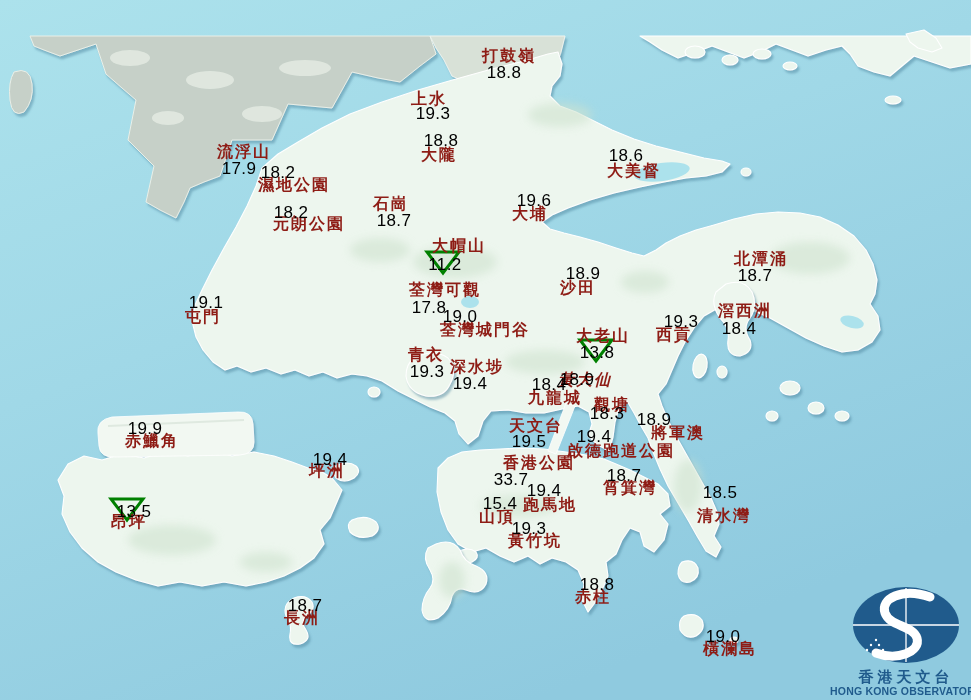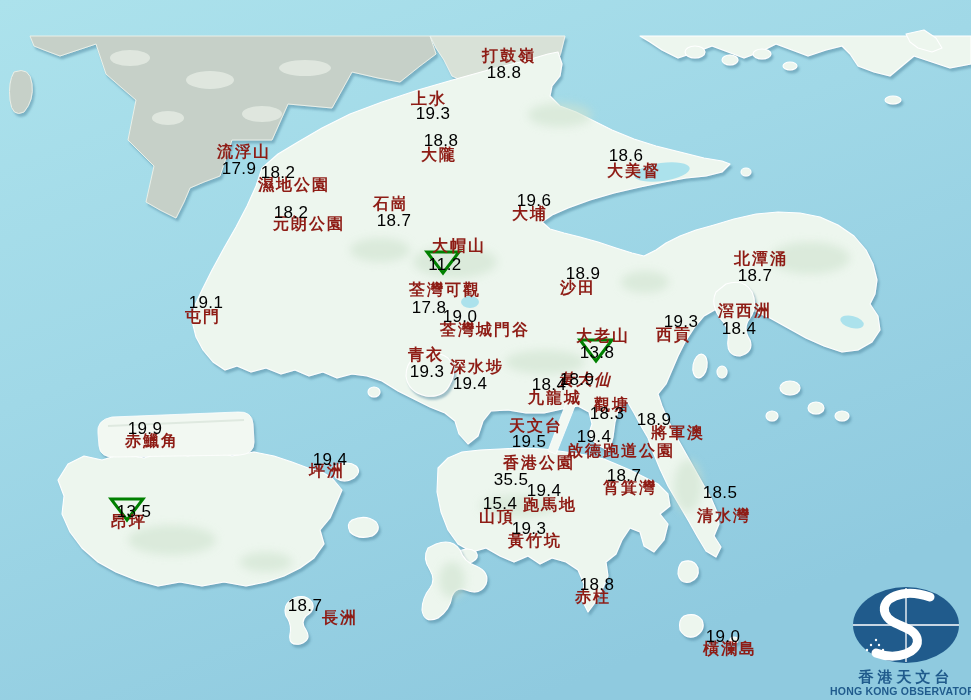--- a/index.html
+++ b/index.html
@@ -240,41 +240,41 @@
       <div class="stemp" style="left: 549px; top: 384px;">18.4</div>
       <div class="sname" style="left: 612px; top: 405px;">觀塘</div>
       <div class="stemp" style="left: 607px; top: 413px; text-align: center;">18.3</div>
       <div class="sname" style="left: 536px; top: 426px;">天文台</div>
       <div class="stemp" style="left: 529px; top: 441px;">19.5</div>
       <div class="sname" style="left: 660px; top: 433px; margin-left: 18px;">將軍澳</div>
       <div class="stemp" style="left: 654px; top: 419px;">18.9</div>
       <div class="sname" style="left: 621px; top: 451px;">啟德跑道公園</div>
       <div class="stemp" style="left: 594px; top: 436px;">19.4</div>
       <div class="sname" style="left: 528px; top: 463px; margin-left: 11px;">香港公園</div>
-      <div class="stemp" style="left: 511px; top: 479px;">35.5</div>
+      <div class="stemp" style="left: 511px; top: 479px;">33.7</div>
       <div class="sname" style="left: 630px; top: 488px;">筲箕灣</div>
       <div class="stemp" style="left: 624px; top: 475px;">18.7</div>
       <div class="sname" style="left: 497px; top: 517px;">山頂</div>
       <div class="stemp" style="left: 500px; top: 503px;">15.4</div>
       <div class="sname" style="left: 550px; top: 505px;">跑馬地</div>
       <div class="stemp" style="left: 544px; top: 490px;">19.4</div>
       <div class="sname" style="left: 535px; top: 541px;">黃竹坑</div>
       <div class="stemp" style="left: 529px; top: 528px;">19.3</div>
       <div class="sname" style="left: 152px; top: 441px;">赤鱲角</div>
       <div class="stemp" style="left: 145px; top: 428px;">19.9</div>
       <div class="sname" style="left: 327px; top: 471px;">坪洲</div>
       <div class="stemp" style="left: 330px; top: 459px;">19.4</div>
       <div class="marker" style="left: 127px; top: 509px;">
         <svg width="40" height="30" viewBox="0 0 40 30">
           <path d="M4 5 L36 5 L20 26 Z" fill="none" stroke="#008000" stroke-width="3"></path>
         </svg>
       </div>
       <div class="sname" style="left: 129px; top: 522px;">昂坪</div>
       <div class="stemp" style="left: 134px; top: 511px;">13.5</div>
-      <div class="sname" style="left: 302px; top: 618px; margin-left: 38px;">長洲</div>
+      <div class="sname" style="left: 302px; top: 618px;">長洲</div>
       <div class="stemp" style="left: 305px; top: 605px;">18.7</div>
       <div class="sname" style="left: 593px; top: 597px;">赤柱</div>
       <div class="stemp" style="left: 597px; top: 584px;">18.8</div>
       <div class="sname" style="left: 724px; top: 516px;">清水灣</div>
       <div class="stemp" style="left: 720px; top: 492px;">18.5</div>
       <div class="sname" style="left: 730px; top: 649px;">橫瀾島</div>
       <div class="stemp" style="left: 723px; top: 636px;">19.0</div>
     </div>
 
 

